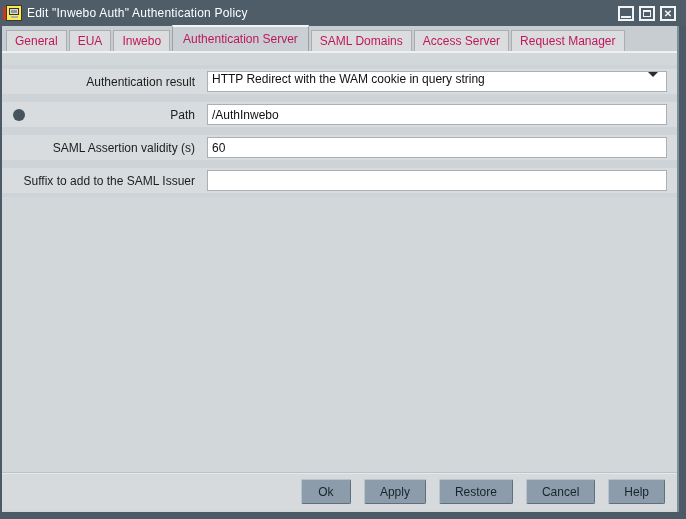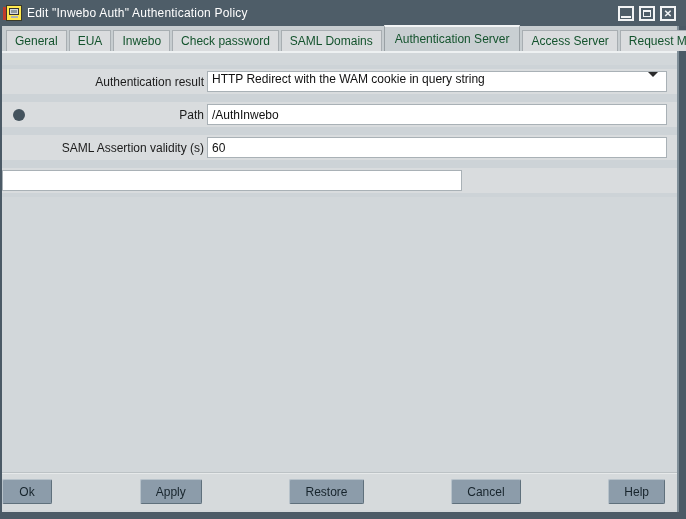--- a/index.html
+++ b/index.html
@@ -34,34 +34,34 @@
   .main { margin: 0 9px 0 2px; width: 675px; height: 486px; background: #d2d7da; box-shadow: 2px 0 0 #7f8e98; }
 
   
   .tabstrip {
     height: 27px; background: #c7cdd0; display: flex; align-items: flex-end;
     padding-left: 4px; border-bottom: 2px solid #eef1f2;
   }
   .tab {
     height: 21px; padding: 0 8px; margin-right: 2px; display: flex; align-items: center;
     background: #dadcde; border: 1px solid #a8aeb2; border-bottom: none;
-    color: #14532d; white-space: nowrap; cursor: default; font-size: 12px;
+    color: #be185d; white-space: nowrap; cursor: default; font-size: 12px;
   }
   .tab.active {
     height: 26px; background: #c9cfd2; border-color: #9aa1a5; border-top: 2px solid #f2f4f5;
     padding: 0 10px;
   }
 
   
   .content { height: 419px; background: #d2d7da; position: relative; padding-top: 12px; }
   .form-row {
     display: flex; align-items: center; height: 33px; position: relative;
     background: linear-gradient(to bottom, #cdd3d7 0 4px, #d9dcde 4px 29px, #cdd3d7 29px 33px);
   }
-  .flabel { width: 205px; text-align: right; padding-right: 3px; color: #1c1c1c; font-size: 12px; }
+  .flabel { width: 205px; text-align: right; padding-right: 12px; color: #1c1c1c; font-size: 12px; }
   .fwrap { width: 460px; }
   .tfield {
     width: 460px; height: 21px; border: 1px solid #a9b1b6; background: #ffffff;
     font-family: "Liberation Sans", sans-serif; font-size: 12px; color: #111; padding: 0 4px; outline: none;
   }
   .combo {
     width: 460px; height: 21px; border: 1px solid #a9b1b6; background: #ffffff;
     display: flex; align-items: flex-start; padding: 0 4px; cursor: default; position: relative;
   }
   .combo-text { flex: 1; font-size: 12px; color: #111; white-space: nowrap; overflow: hidden; }
@@ -71,21 +71,21 @@
   }
   .marker-dot {
     position: absolute; left: 11px; top: 11px; width: 12px; height: 12px;
     border-radius: 50%; background: #44535e;
   }
 
   
   .buttonbar {
     height: 38px; background: #d6dadc; border-top: 1px solid #bcc2c5;
     box-shadow: inset 0 1px 0 #e6e9ea;
-    display: flex; align-items: center; justify-content: space-between; gap: 13px; padding-right: 12px;
+    display: flex; align-items: center; justify-content: flex-end; gap: 13px; padding-right: 12px;
   }
   .btn {
     height: 25px; padding: 0 15px; min-width: 50px;
     background: #8c9caa; color: #17242c; font-family: "Liberation Sans", sans-serif; font-size: 12px;
     border: 1px solid; border-color: #b7c2ca #5f707c #5f707c #b7c2ca; border-radius: 2px;
     cursor: default;
   }
 </style>
 </head>
 <body>
@@ -113,23 +113,22 @@
         </span>
     </span>
   </div>
 
   <div class="main">
 
     <div class="tabstrip">
       <div class="tab">General</div>
       <div class="tab">EUA</div>
       <div class="tab">Inwebo</div>
-      <div class="tab">Check password</div>
+      <div class="tab active">Authentication Server</div>
       <div class="tab">SAML Domains</div>
-      <div class="tab active">Authentication Server</div>
       <div class="tab">Access Server</div>
       <div class="tab">Request Manager</div>
     </div>
 
     <div class="content">
 
       <div class="form-row">
         <span class="flabel">Authentication result</span>
         <span class="fwrap">
           <span class="combo">
@@ -148,20 +147,21 @@
       </div>
 
       <div class="form-row">
         <span class="flabel">SAML Assertion validity (s)</span>
         <span class="fwrap">
           <input class="tfield" type="text" value="60" style="">
         </span>
       </div>
 
       <div class="form-row">
+        <span class="flabel">Suffix to add to the SAML Issuer</span>
         <span class="fwrap">
           <input class="tfield" type="text" value="" style="">
         </span>
       </div>
 
     </div>
 
     <div class="buttonbar">
       <button class="btn">Ok</button>
       <button class="btn">Apply</button>

